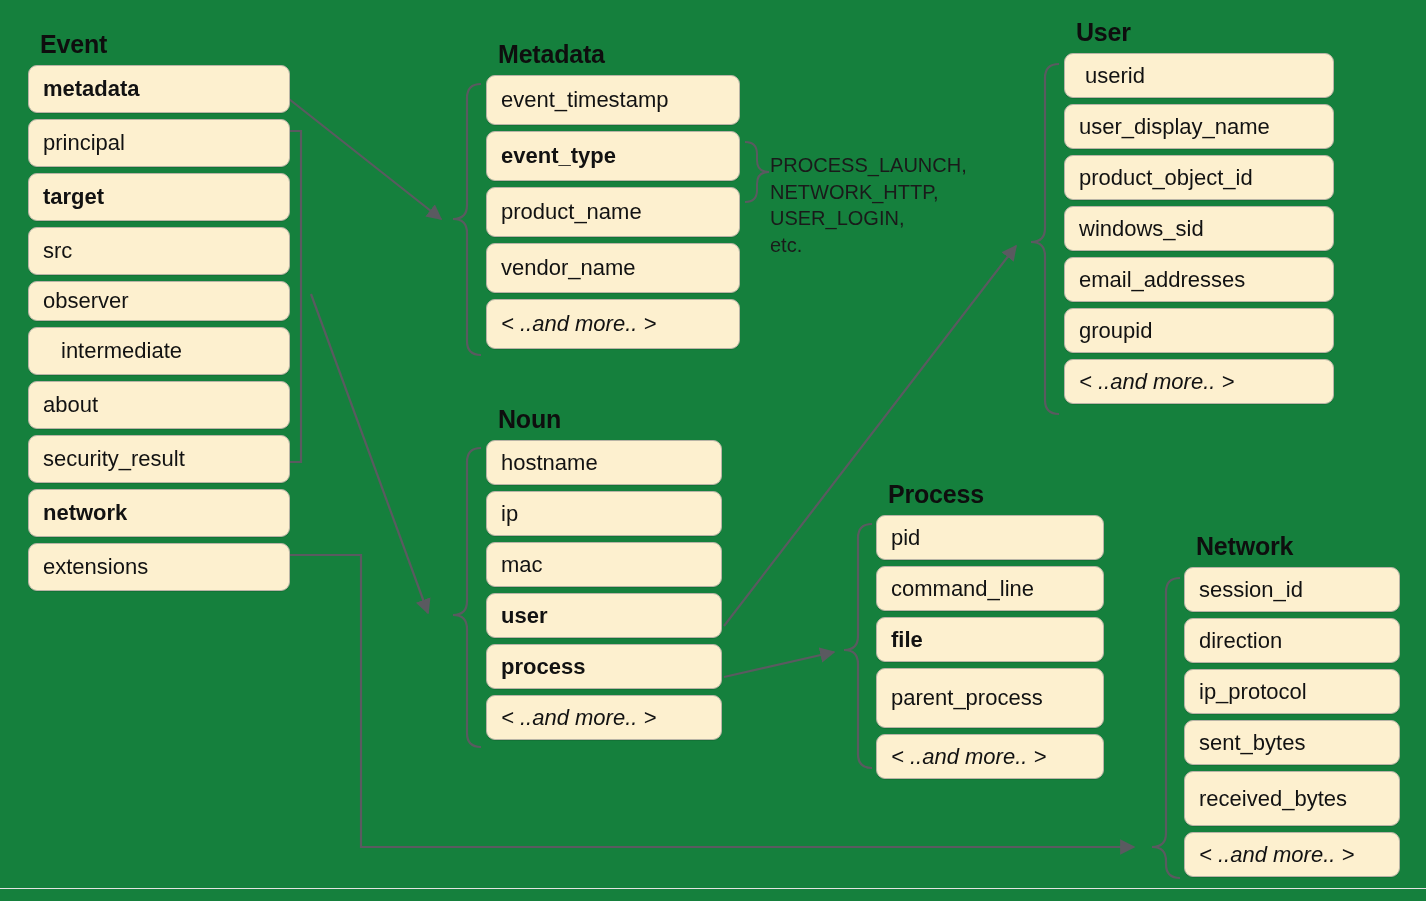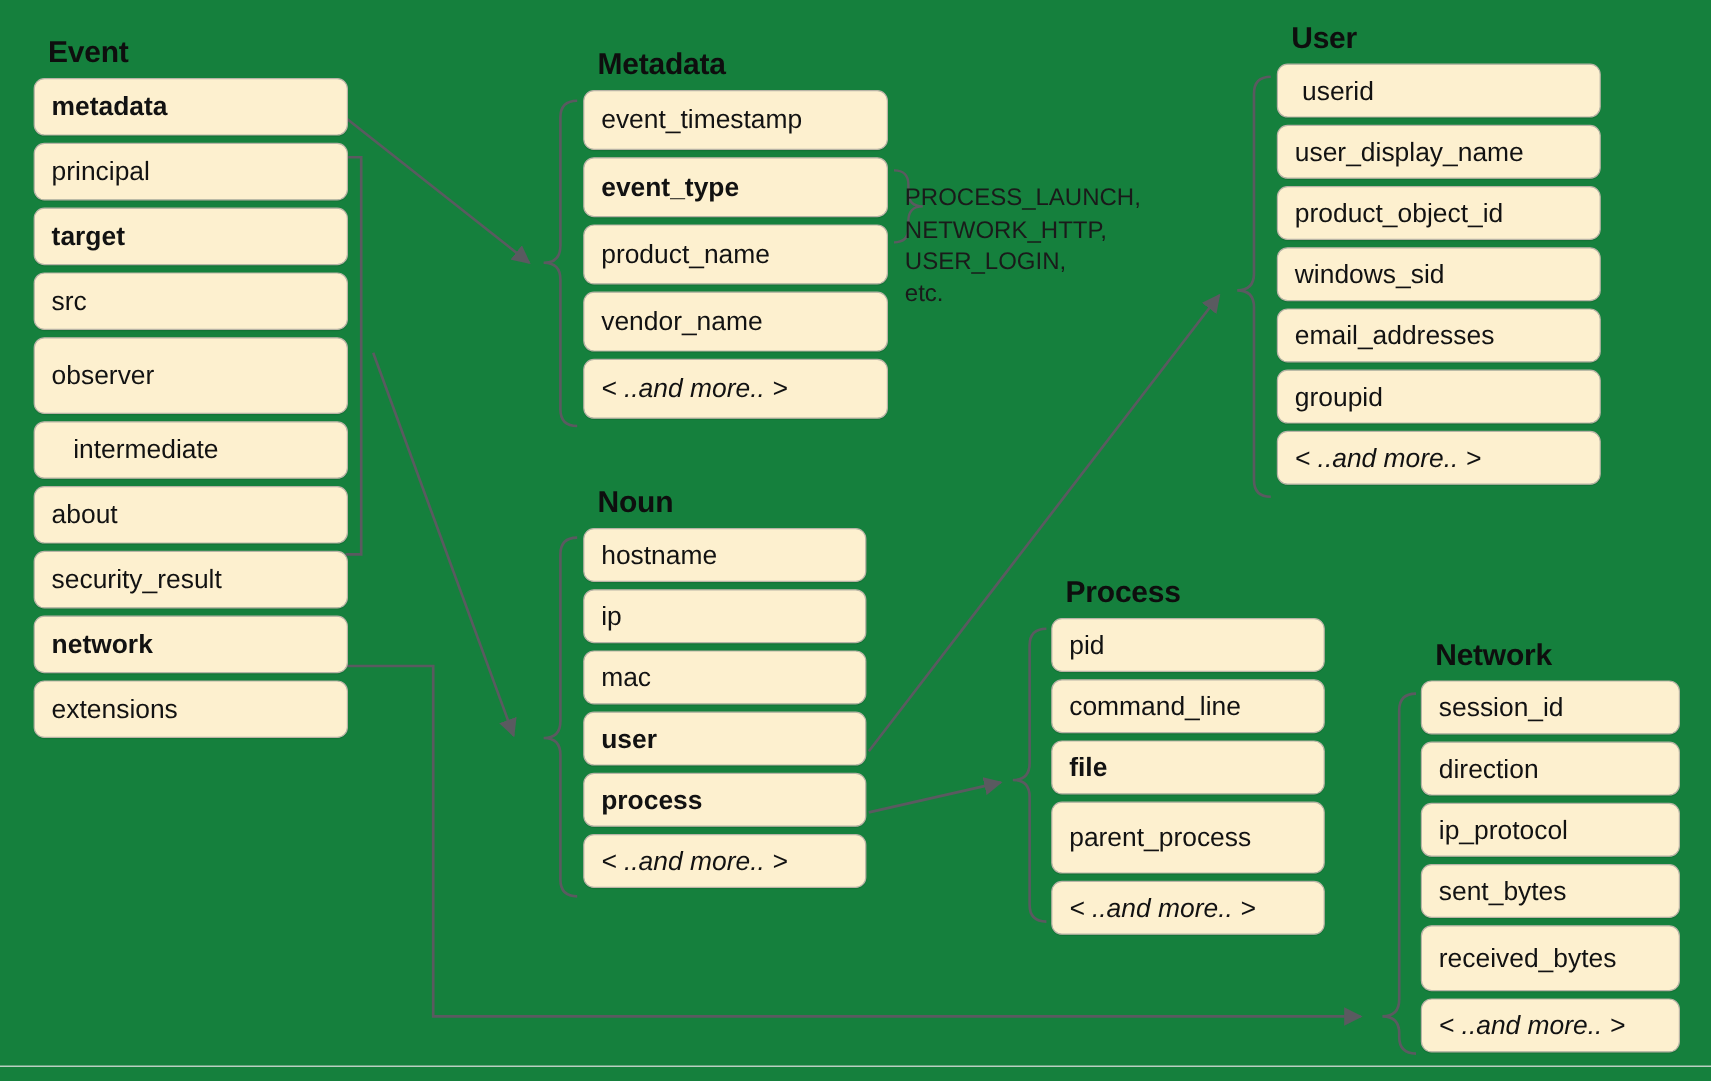--- a/index.html
+++ b/index.html
@@ -111,41 +111,41 @@
     <path d="M 745 142 q 12 0 12 12 L 757 160 q 0 12 12 12 q -12 0 -12 12 L 757 190 q 0 12 -12 12" fill="none" stroke="#5a5a60" stroke-width="2.0"></path>
   </svg>
 
   <div class="group" id="g-event" style="left:28px; top:30px; width:262px;">
     <div class="group-title">Event</div>
     <div class="fields">
       <div class="field bold" style="height:48px;">metadata</div>
       <div class="field" style="height:48px;">principal</div>
       <div class="field bold" style="height:48px;">target</div>
       <div class="field" style="height:48px;">src</div>
-      <div class="field" style="height:64px;">observer</div>
+      <div class="field" style="height:40px;">observer</div>
       <div class="field" style="height:48px;padding-left:32px;">intermediate</div>
       <div class="field" style="height:48px;">about</div>
       <div class="field" style="height:48px;">security_result</div>
       <div class="field bold" style="height:48px;">network</div>
       <div class="field" style="height:48px;">extensions</div>
     </div>
   </div>
 
   <div class="group" id="g-metadata" style="left:486px; top:40px; width:254px;">
     <div class="group-title">Metadata</div>
     <div class="fields">
       <div class="field" style="height:50px;">event_timestamp</div>
       <div class="field bold" style="height:50px;">event_type</div>
       <div class="field" style="height:50px;">product_name</div>
       <div class="field" style="height:50px;">vendor_name</div>
       <div class="field more" style="height:50px;">&lt; ..and more.. &gt;</div>
     </div>
   </div>
 
-  <div class="enum-note" style="left:754px; top:152px;">PROCESS_LAUNCH,
+  <div class="enum-note" style="left:770px; top:152px;">PROCESS_LAUNCH,
 NETWORK_HTTP,
 USER_LOGIN,
 etc.</div>
 
   <div class="group" id="g-user" style="left:1064px; top:18px; width:270px;">
     <div class="group-title">User</div>
     <div class="fields">
       <div class="field" style="height:45px;padding-left:20px;">userid</div>
       <div class="field" style="height:45px;">user_display_name</div>
       <div class="field" style="height:45px;">product_object_id</div>

